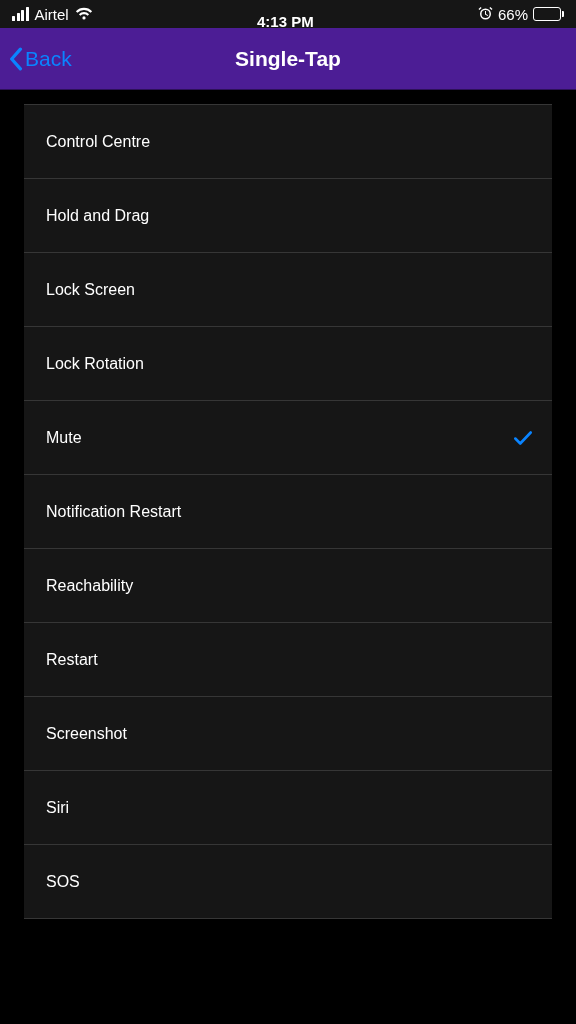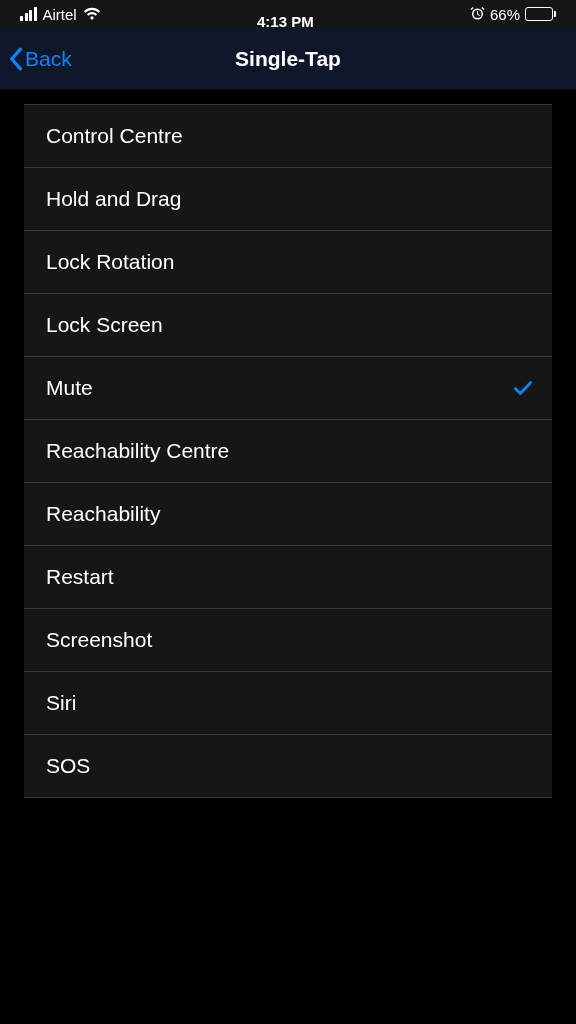--- a/index.html
+++ b/index.html
@@ -9,21 +9,21 @@
       background: #000;
       font-family: -apple-system, BlinkMacSystemFont, "Helvetica Neue", sans-serif;
       color: #fff;
       overflow: hidden;
     }
     .status-bar {
       height: 28px;
       display: flex;
       align-items: center;
       justify-content: space-between;
-      padding: 0 20px;
+      padding: 0 12px;
       background: #161616;
       font-size: 15px;
       font-weight: 500;
     }
     .status-left { display: flex; align-items: center; gap: 6px; }
     .status-right { display: flex; align-items: center; gap: 5px; }
     .signal-bars { display: inline-flex; align-items: flex-end; gap: 1.5px; }
     .signal-bars span { width: 3px; background: #fff; border-radius: 0.5px; }
     .signal-bars span:nth-child(1){height:5px;}
     .signal-bars span:nth-child(2){height:8px;}
@@ -51,21 +51,21 @@
     }
     .battery-tip {
       width: 2px;
       height: 6px;
       background: #fff;
       border-radius: 0 1px 1px 0;
       margin-left: 1px;
     }
     .nav-bar {
       height: 62px;
-      background: #0f172a;
+      background: #4c1d95;
       display: flex;
       align-items: center;
       position: relative;
       border-bottom: 1px solid rgba(0,0,0,0.4);
     }
     .back-btn {
       display: flex;
       align-items: center;
       color: #0a84ff;
       font-size: 21px;
@@ -87,24 +87,24 @@
     }
     .list {
       background: #161616;
       margin-top: 14px;
       border-top: 0.5px solid rgba(255,255,255,0.14);
     }
     .list-item {
       display: flex;
       align-items: center;
       justify-content: space-between;
-      height: 63px;
+      height: 74px;
       padding: 0 18px 0 22px;
       border-bottom: 0.5px solid rgba(255,255,255,0.14);
-      font-size: 21px;
+      font-size: 16px;
       font-weight: 400;
       color: #fff;
       cursor: pointer;
     }
     .checkmark { color: #0a84ff; }
     .checkmark svg { display: block; }
   </style>
 </head>
 <body>
 
@@ -150,35 +150,35 @@
 
 <div class="content">
   <div class="list" id="options-list">
       <div class="list-item">
         <span>Control Centre</span>
       </div>
       <div class="list-item">
         <span>Hold and Drag</span>
       </div>
       <div class="list-item">
-        <span>Lock Rotation</span>
+        <span>Lock Screen</span>
       </div>
       <div class="list-item">
-        <span>Lock Screen</span>
+        <span>Lock Rotation</span>
       </div>
       <div class="list-item">
         <span>Mute</span>
         <span class="checkmark">
           <svg width="22" height="22" viewBox="0 0 20 20">
             <path fill="none" stroke="#0a84ff" stroke-width="2.4" stroke-linecap="round" stroke-linejoin="round" d="M3 10.5l4.5 4.5L17 5"></path>
           </svg>
         </span>
       </div>
       <div class="list-item">
-        <span>Reachability Centre</span>
+        <span>Notification Restart</span>
       </div>
       <div class="list-item">
         <span>Reachability</span>
       </div>
       <div class="list-item">
         <span>Restart</span>
       </div>
       <div class="list-item">
         <span>Screenshot</span>
       </div>

